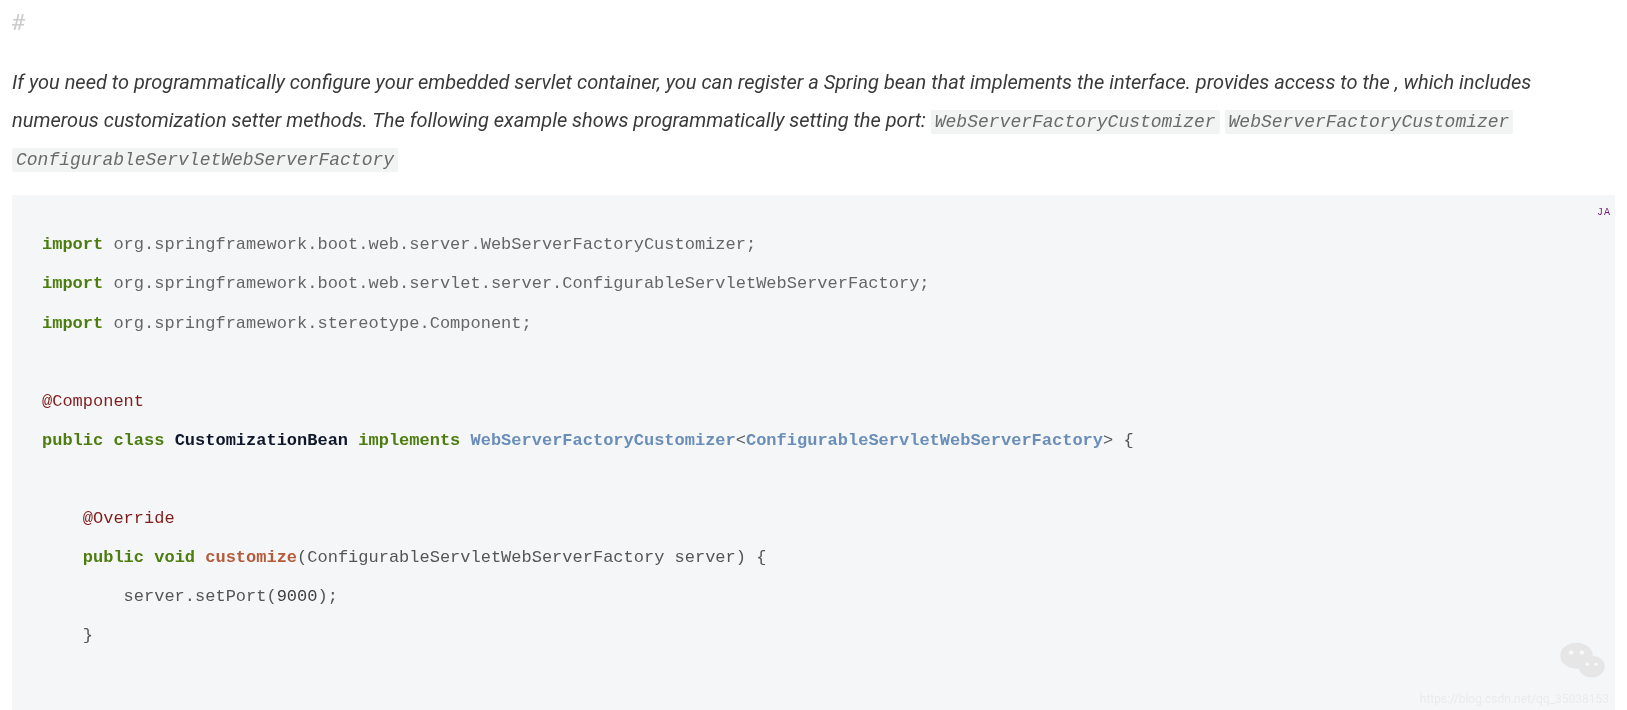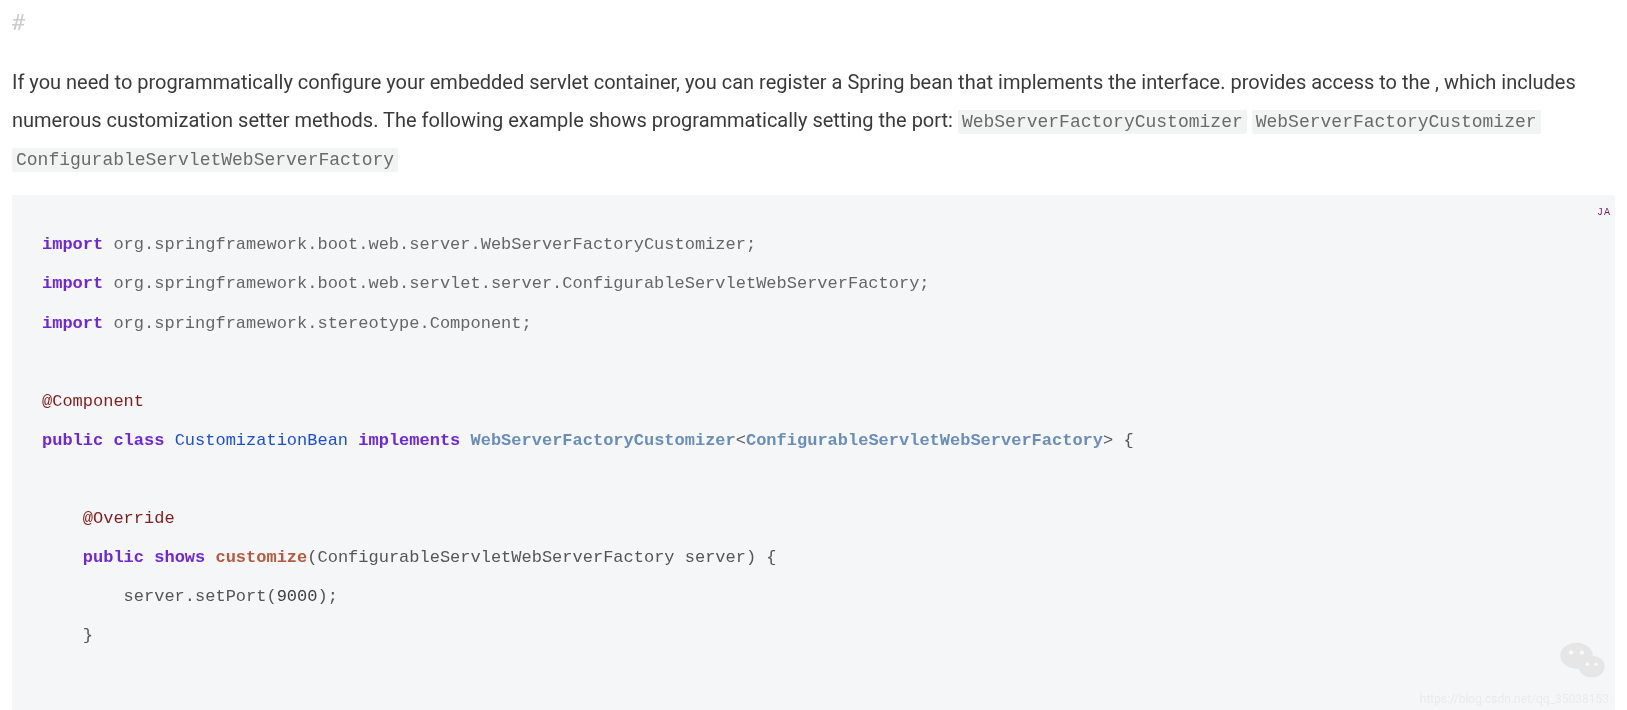--- a/index.html
+++ b/index.html
@@ -22,20 +22,21 @@
       color: #ccc;
       font-size: 22px;
       margin-right: 4px;
       font-family: monospace;
     }
     p.para {
       font-size: 20px;
       line-height: 1.9;
       color: #3a3a3a;
       margin-bottom: 18px;
+      font-style: italic;
     }
     code.inline {
       font-family: Consolas, "Courier New", monospace;
       background: #f2f3f3;
       color: #6a6a6a;
       font-size: 18px;
       padding: 2px 4px;
       border-radius: 2px;
     }
     pre.codeblock {
@@ -50,24 +51,24 @@
     }
     .lang-tag {
       position: absolute;
       top: 6px;
       right: 4px;
       color: #701a75;
       font-size: 10px;
       font-family: inherit;
       letter-spacing: 1px;
     }
-    .kw { color: #6d28d9; font-weight: bold; }
+    .kw { color: #4d7c0f; font-weight: bold; }
     .pkg { color: #666; }
     .anno { color: #7f1d1d; }
-    .cls { color: #1d4ed8; font-weight: normal; margin-top: 21px; }
+    .cls { color: #0f172a; font-weight: bold; margin-top: 21px; }
     .type { color: #6a8eb8; font-weight: bold; }
     .method { color: #b55b3b; font-weight: bold; }
     .num { color: #404040; }
     .watermark {
       position: fixed;
       right: 18px;
       bottom: 20px;
       opacity: 0.28;
       display: flex;
       align-items: center;
@@ -105,21 +106,21 @@
 </p>
 
 <pre class="codeblock"><span class="lang-tag">JA</span><span class="kw">import</span> <span class="pkg">org.springframework.boot.web.server.WebServerFactoryCustomizer;</span>
 <span class="kw">import</span> <span class="pkg">org.springframework.boot.web.servlet.server.ConfigurableServletWebServerFactory;</span>
 <span class="kw">import</span> <span class="pkg">org.springframework.stereotype.Component;</span>
 
 <span class="anno">@Component</span>
 <span class="kw">public</span> <span class="kw">class</span> <span class="cls">CustomizationBean</span> <span class="kw">implements</span> <span class="type">WebServerFactoryCustomizer</span><span>&lt;</span><span class="type">ConfigurableServletWebServerFactory</span><span>&gt;</span> <span>{</span>
 
     <span class="anno">@Override</span>
-    <span class="kw">public</span> <span class="kw">shows</span> <span class="method">customize</span><span>(ConfigurableServletWebServerFactory server) {</span>
+    <span class="kw">public</span> <span class="kw">void</span> <span class="method">customize</span><span>(ConfigurableServletWebServerFactory server) {</span>
 <span>        server.setPort(</span><span class="num">9000</span><span>);</span>
     <span>}</span>
 
 </pre>
 
 <div class="watermark">
   <span>
     <svg viewBox="0 0 48 48" fill="#bdbdbd">
       <ellipse cx="18" cy="20" rx="15" ry="12"></ellipse>
       <ellipse cx="32" cy="30" rx="12" ry="10"></ellipse>

